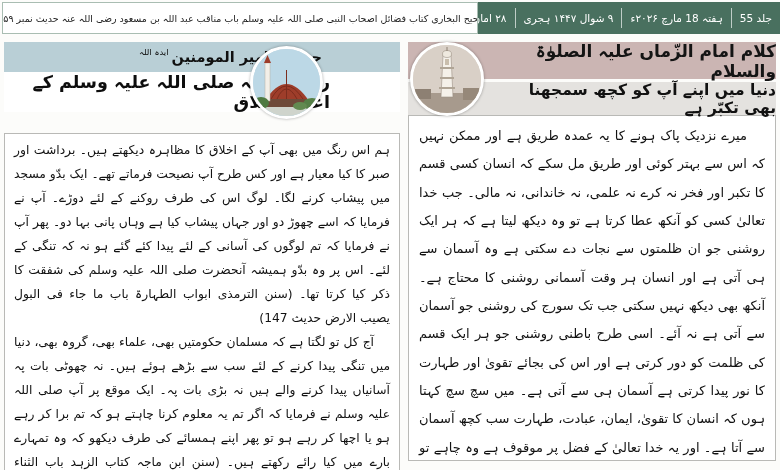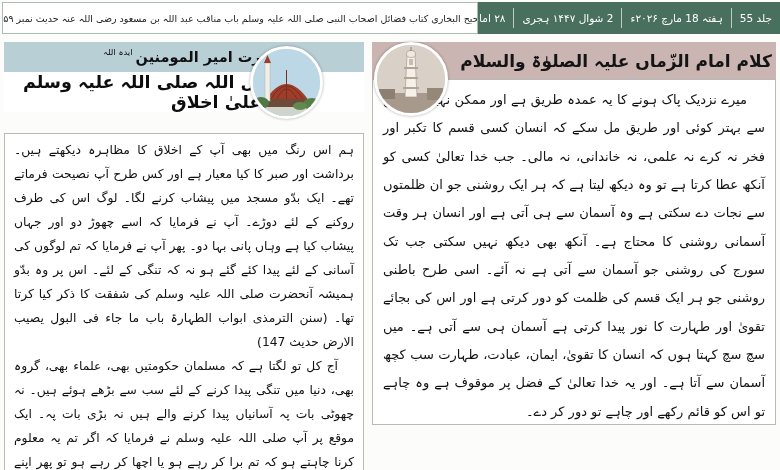--- a/index.html
+++ b/index.html
@@ -18,21 +18,21 @@
   .mast-dates .seg{flex:0 0 auto;}
   .mast-sep{width:0;border-left:1px solid rgba(255,255,255,.65);height:20px;flex:0 0 auto;}
   .mast-ref{
     flex:1 1 auto;background:#ffffff;border:1px solid #a9bdb2;margin-left:2px;
     display:flex;align-items:center;justify-content:center;
     font-size:9.5px;color:#1c1c1c;padding:0 10px;overflow:hidden;white-space:nowrap;
   }
   
   .main{display:flex;flex-direction:row;gap:8px;padding:8px 4px 0 4px;height:428px;}
   .col{position:relative;box-sizing:border-box;}
-  .col-right{width:404px;flex:0 0 auto;}
+  .col-right{width:368px;flex:0 0 auto;}
   .col-left{width:344px;flex:1 1 auto;}
 
   
   .r-kicker{
     background:#cbb5b3;height:37px;display:flex;align-items:center;justify-content:center;
     padding-left:84px;font-size:17px;font-weight:bold;color:#141414;
   }
   .r-headline{
     background:#e4e2df;height:33px;margin-top:3px;display:flex;align-items:center;justify-content:center;
     padding-left:84px;font-size:15.5px;font-weight:bold;color:#111;
@@ -77,33 +77,34 @@
 <body>
 
 <div class="page">
 
   <div class="masthead">
     <div class="mast-dates">
       <span class="seg">جلد 55</span>
       <span class="mast-sep"></span>
       <span class="seg">ہفتہ 18 مارچ ۲۰۲۶ء</span>
       <span class="mast-sep"></span>
-      <span class="seg">2 شوال ۱۴۴۷ ہجری</span>
+      <span class="seg">۹ شوال ۱۴۴۷ ہجری</span>
       <span class="mast-sep"></span>
       <span class="seg">۲۸ امان ۱۴۰۵ ہجری شمسی</span>
       <span class="mast-sep"></span>
       <span class="seg">شمارہ ۷۵</span>
     </div>
     <div class="mast-ref">(صحیح البخاری کتاب فضائل اصحاب النبی صلی اللہ علیہ وسلم باب مناقب عبد اللہ بن مسعود رضی اللہ عنہ حدیث نمبر ۳۷۵۹)</div>
   </div>
 
   <div class="main">
 
     <div class="col col-right">
       <div class="r-kicker">کلام امام الزّماں علیہ الصلوٰۃ والسلام</div>
+      <div class="r-headline">دنیا میں اپنے آپ کو کچھ سمجھنا بھی تکبّر ہے</div>
       <div class="r-photo">
         <svg width="68" height="68" viewBox="0 0 68 68">
           <rect x="0" y="0" width="68" height="68" fill="#d9d0c7"></rect>
           <rect x="0" y="48" width="68" height="20" fill="#a79a8d"></rect>
           <rect x="2" y="44" width="16" height="10" fill="#8d8073"></rect>
           <rect x="50" y="43" width="16" height="12" fill="#968879"></rect>
           <polygon points="30,10 38,10 40,52 28,52" fill="#f5f1ea" stroke="#9c9184" stroke-width="0.6"></polygon>
           <rect x="27" y="22" width="14" height="2" fill="#b0a596"></rect>
           <rect x="27" y="32" width="14" height="2" fill="#b0a596"></rect>
           <rect x="26" y="42" width="16" height="2" fill="#b0a596"></rect>

